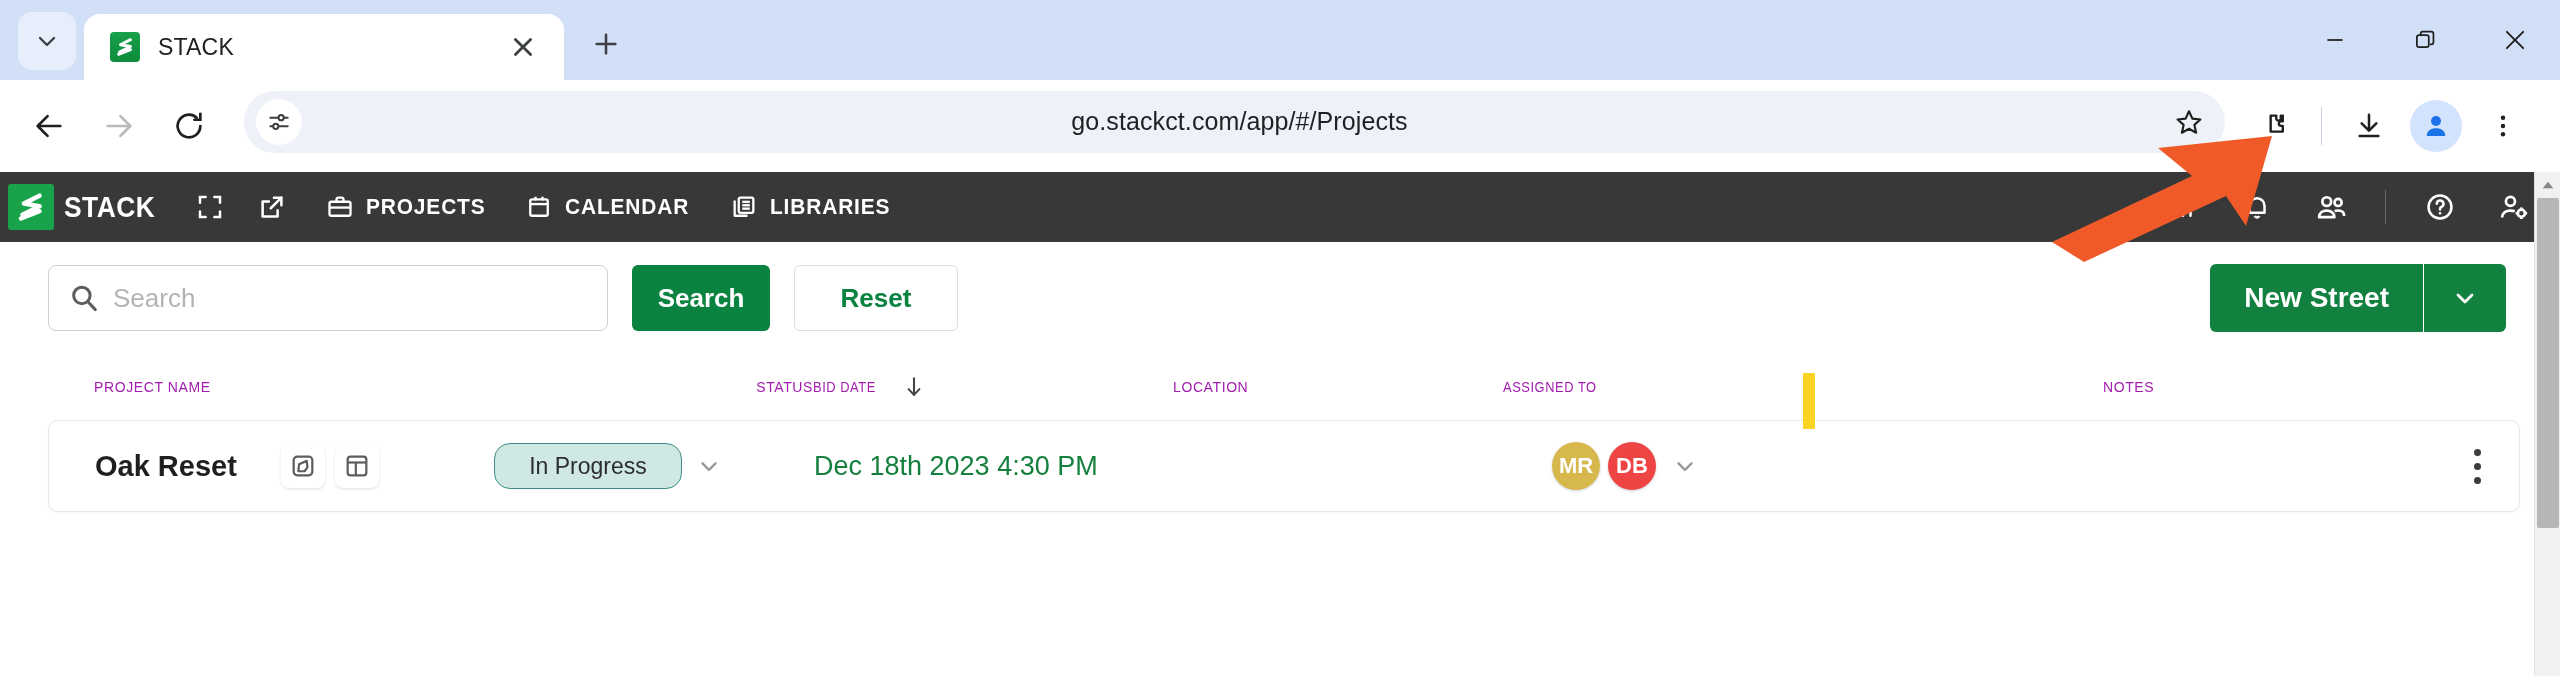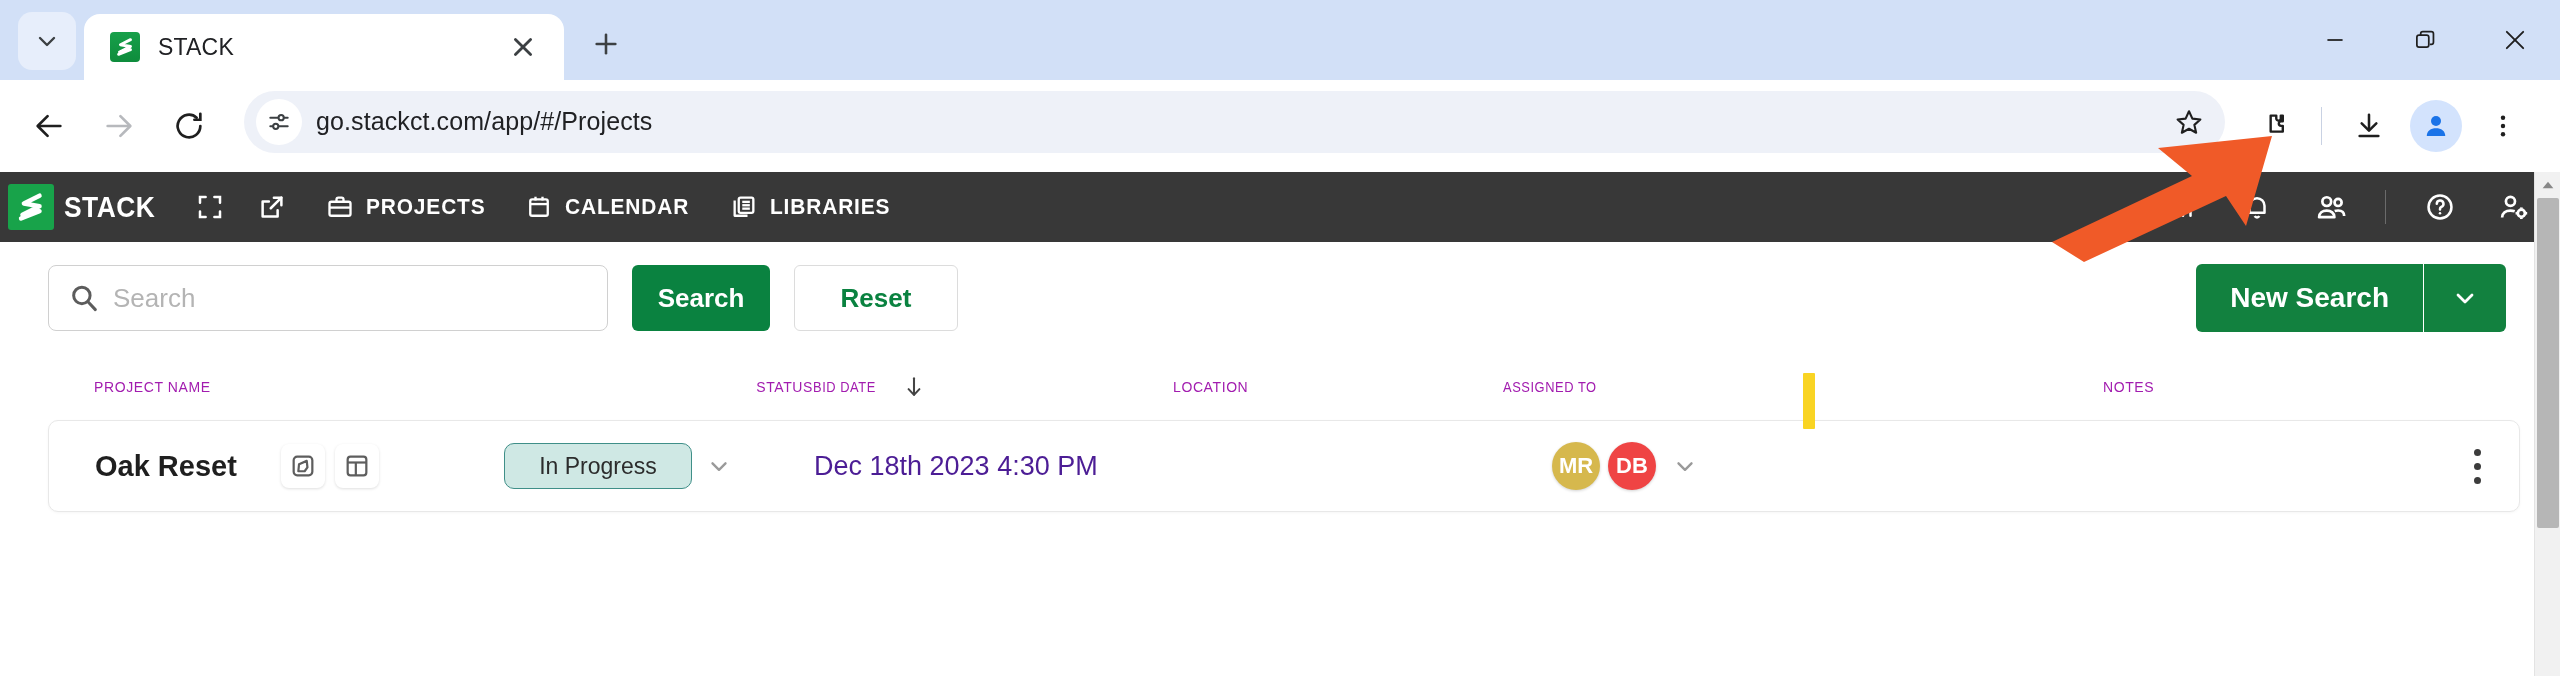--- a/index.html
+++ b/index.html
@@ -70,20 +70,21 @@
   .nav-btn {
     width: 66px; height: 66px; border-radius: 50%;
     display: flex; align-items: center; justify-content: center;
     flex: 0 0 auto;
   }
   .omnibox {
     flex: 1 1 auto; height: 62px; background: #eef1f8;
     border-radius: 31px; margin: 0 14px 9px 18px;
     display: flex; align-items: center; padding: 0 10px 0 12px;
     min-width: 0;
+    text-align: center;
   }
   .omni-siteinfo {
     width: 46px; height: 46px; border-radius: 50%; background: #fff;
     display: flex; align-items: center; justify-content: center;
     flex: 0 0 auto; margin-right: 14px;
   }
   .omni-url {
     font-size: 25px; color: #202124; flex: 1 1 auto;
     white-space: nowrap; overflow: hidden; letter-spacing: .1px;
   }
@@ -215,24 +216,24 @@
   }
   .row-iconbtns { display: flex; gap: 10px; margin-left: 44px; }
   .row-iconbtn {
     width: 44px; height: 44px; border-radius: 8px; background: #fff;
     box-shadow: 0 1px 3px rgba(0,0,0,.13);
     display: flex; align-items: center; justify-content: center;
   }
   .cell-status { width: 320px; display: flex; align-items: center; gap: 14px; }
   .badge {
     width: 188px; height: 46px; background: #cfe8e4; border: 1px solid #3f8f88;
-    border-radius: 10px; display: flex; align-items: center; justify-content: center;
-    font-size: 23px; color: #2c2c2c; margin-left: 10px;
-  }
-  .cell-bid { width: 360px; font-size: 27px; color: #4c1d95; white-space: nowrap; }
+    border-radius: 16px; display: flex; align-items: center; justify-content: center;
+    font-size: 23px; color: #2c2c2c;
+  }
+  .cell-bid { width: 360px; font-size: 27px; color: #15803d; white-space: nowrap; }
   .cell-loc { width: 330px; }
   .cell-assigned { width: 300px; display: flex; align-items: center; }
   .avatar {
     width: 48px; height: 48px; border-radius: 50%; color: #fff;
     display: flex; align-items: center; justify-content: center;
     font-size: 22px; font-weight: 700; box-shadow: 0 1px 3px rgba(0,0,0,.18); margin-left: 48px;
   }
   .avatar + .avatar { margin-left: 8px; }
   .cell-rest { flex: 1 1 auto; display: flex; align-items: center; justify-content: flex-end; padding-right: 38px; }
   .kebab { display: flex; flex-direction: column; gap: 7px; align-items: center; }
@@ -488,21 +489,21 @@
             </svg>
         </span>
         <input value="" placeholder="Search" style="">
       </div>
       <button class="btn-primary">Search</button>
       <button class="btn-ghost">Reset</button>
 
       <div class="spacer"></div>
 
       <div class="newproj">
-        <button class="main">New Search</button>
+        <button class="main">New Street</button>
         <span class="divider"></span>
         <button class="caret">
           <svg width="28" height="28" viewBox="0 0 24 24" fill="none" stroke="#fff" stroke-width="2.4" stroke-linecap="round" stroke-linejoin="round">
               <polyline points="6,9.5 12,15.5 18,9.5"></polyline>
             </svg>
         </button>
       </div>
     </div>
 
     <div class="table">

